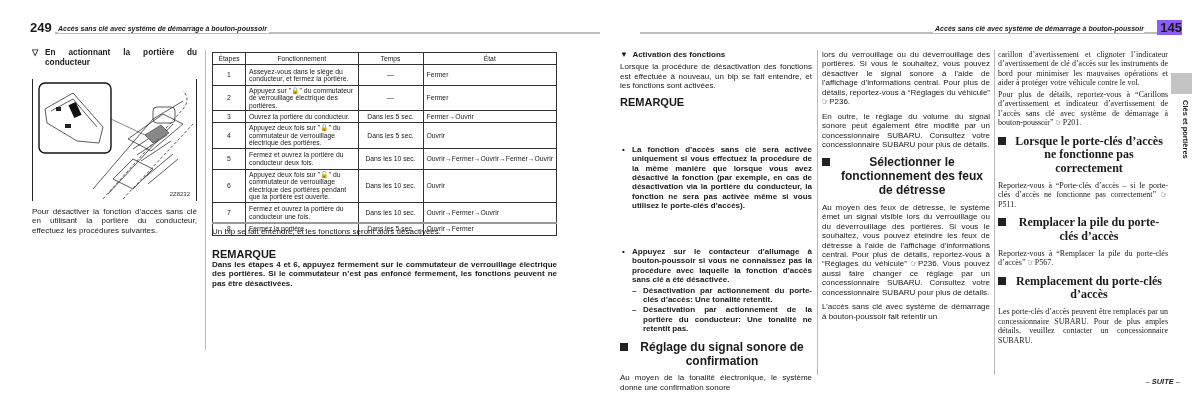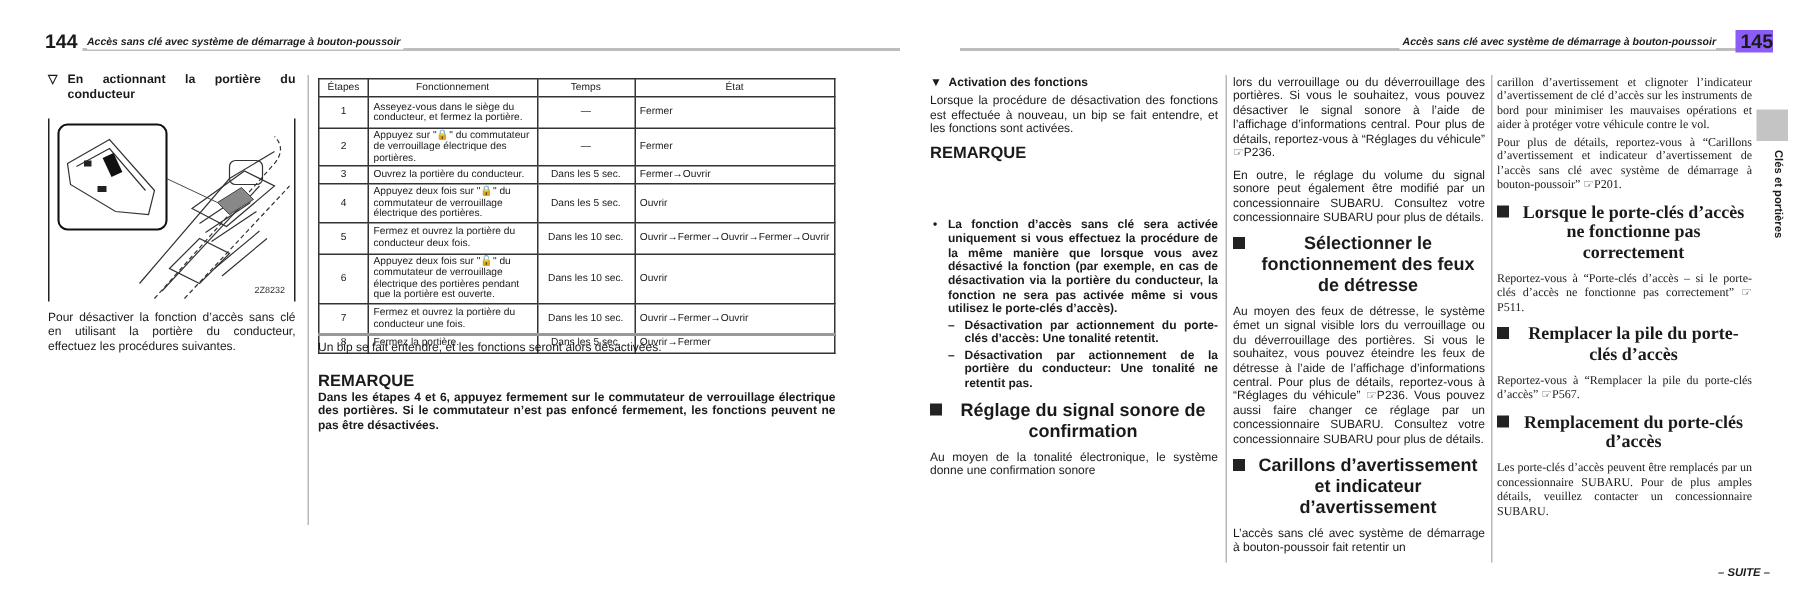--- a/index.html
+++ b/index.html
@@ -68,21 +68,21 @@
   .side-tab { position: absolute; left: 571px; top: 73px; width: 21px; height: 21px; background: #c4c4c4; }
   .side-label { position: absolute; left: 575px; top: 100px; width: 14px; height: 100px; writing-mode: vertical-rl; font-size: 7.5px; font-weight: bold; }
   .suite { position: absolute; right: 20px; top: 378px; font-size: 7.5px; font-weight: bold; font-style: italic; }
 </style>
 </head>
 <body>
 
 <div class="page page-left">
   <div class="hdr hdr-left">
     <div class="hbar"></div>
-    <span class="pnum" style="background:#fff;padding-right:3px;">144</span>
+    <span class="pnum" style="background:#fff;padding-right:3px;">249</span>
     <span class="htitle" style="background:#fff;padding-right:2px;">Accès sans clé avec système de démarrage à bouton-poussoir</span>
   </div>
 
   <div class="sub-title">
     <span class="tri">▽</span>
     <span class="txt">En actionnant la portière du conducteur</span>
   </div>
 
   <div class="fig">
     <svg width="165" height="122" viewBox="0 0 165 122">
@@ -190,35 +190,35 @@
   </div>
 
   <div class="col col1">
     <div class="act">
       <span>▼&nbsp;&nbsp;</span><span>Activation des fonctions</span>
     </div>
     <p>Lorsque la procédure de désactivation des fonctions est effectuée à nouveau, un bip se fait entendre, et les fonctions sont activées.</p>
     <div class="rem">REMARQUE</div>
     <ul>
       <li class="b">La fonction d’accès sans clé sera activée uniquement si vous effectuez la procédure de la même manière que lorsque vous avez désactivé la fonction (par exemple, en cas de désactivation via la portière du conducteur, la fonction ne sera pas activée même si vous utilisez le porte-clés d’accès).</li>
+      <li class="b">Appuyez sur le contacteur d’allumage à bouton-poussoir si vous ne connaissez pas la procédure avec laquelle la fonction d’accès sans clé a été désactivée.</li>
       <li class="d">Désactivation par actionnement du porte-clés d’accès: Une tonalité retentit.</li>
       <li class="d">Désactivation par actionnement de la portière du conducteur: Une tonalité ne retentit pas.</li>
     </ul>
     <h3><span class="sq"></span><span>Réglage du signal sonore de confirmation</span></h3>
     <p>Au moyen de la tonalité électronique, le système donne une confirmation sonore</p>
   </div>
 
   <div class="colsep" style="left:217px; top:50px; height:325px;"></div>
 
   <div class="col col2">
     <p>lors du verrouillage ou du déverrouillage des portières. Si vous le souhaitez, vous pouvez désactiver le signal sonore à l’aide de l’affichage d’informations central. Pour plus de détails, reportez-vous à “Réglages du véhicule” ☞P236.</p>
     <p>En outre, le réglage du volume du signal sonore peut également être modifié par un concessionnaire SUBARU. Consultez votre concessionnaire SUBARU pour plus de détails.</p>
     <h3><span class="sq"></span><span>Sélectionner le fonctionnement des feux de détresse</span></h3>
     <p>Au moyen des feux de détresse, le système émet un signal visible lors du verrouillage ou du déverrouillage des portières. Si vous le souhaitez, vous pouvez éteindre les feux de détresse à l’aide de l’affichage d’informations central. Pour plus de détails, reportez-vous à “Réglages du véhicule” ☞P236. Vous pouvez aussi faire changer ce réglage par un concessionnaire SUBARU. Consultez votre concessionnaire SUBARU pour plus de détails.</p>
-    <h3><span class="sq"></span><span>Carillons d’avertissement et indicateur d’avertissement</span></h3>
     <p>L’accès sans clé avec système de démarrage à bouton-poussoir fait retentir un</p>
   </div>
 
   <div class="colsep" style="left:394px; top:50px; height:325px;"></div>
 
   <div class="col col3">
     <p style="margin-bottom:2px">carillon d’avertissement et clignoter l’indicateur d’avertissement de clé d’accès sur les instruments de bord pour minimiser les mauvaises opérations et aider à protéger votre véhicule contre le vol.</p>
     <p>Pour plus de détails, reportez-vous à “Carillons d’avertissement et indicateur d’avertissement de l’accès sans clé avec système de démarrage à bouton-poussoir” ☞P201.</p>
     <h3><span class="sq"></span><span>Lorsque le porte-clés d’accès ne fonctionne pas correctement</span></h3>
     <p>Reportez-vous à “Porte-clés d’accès – si le porte-clés d’accès ne fonctionne pas correctement” ☞P511.</p>

